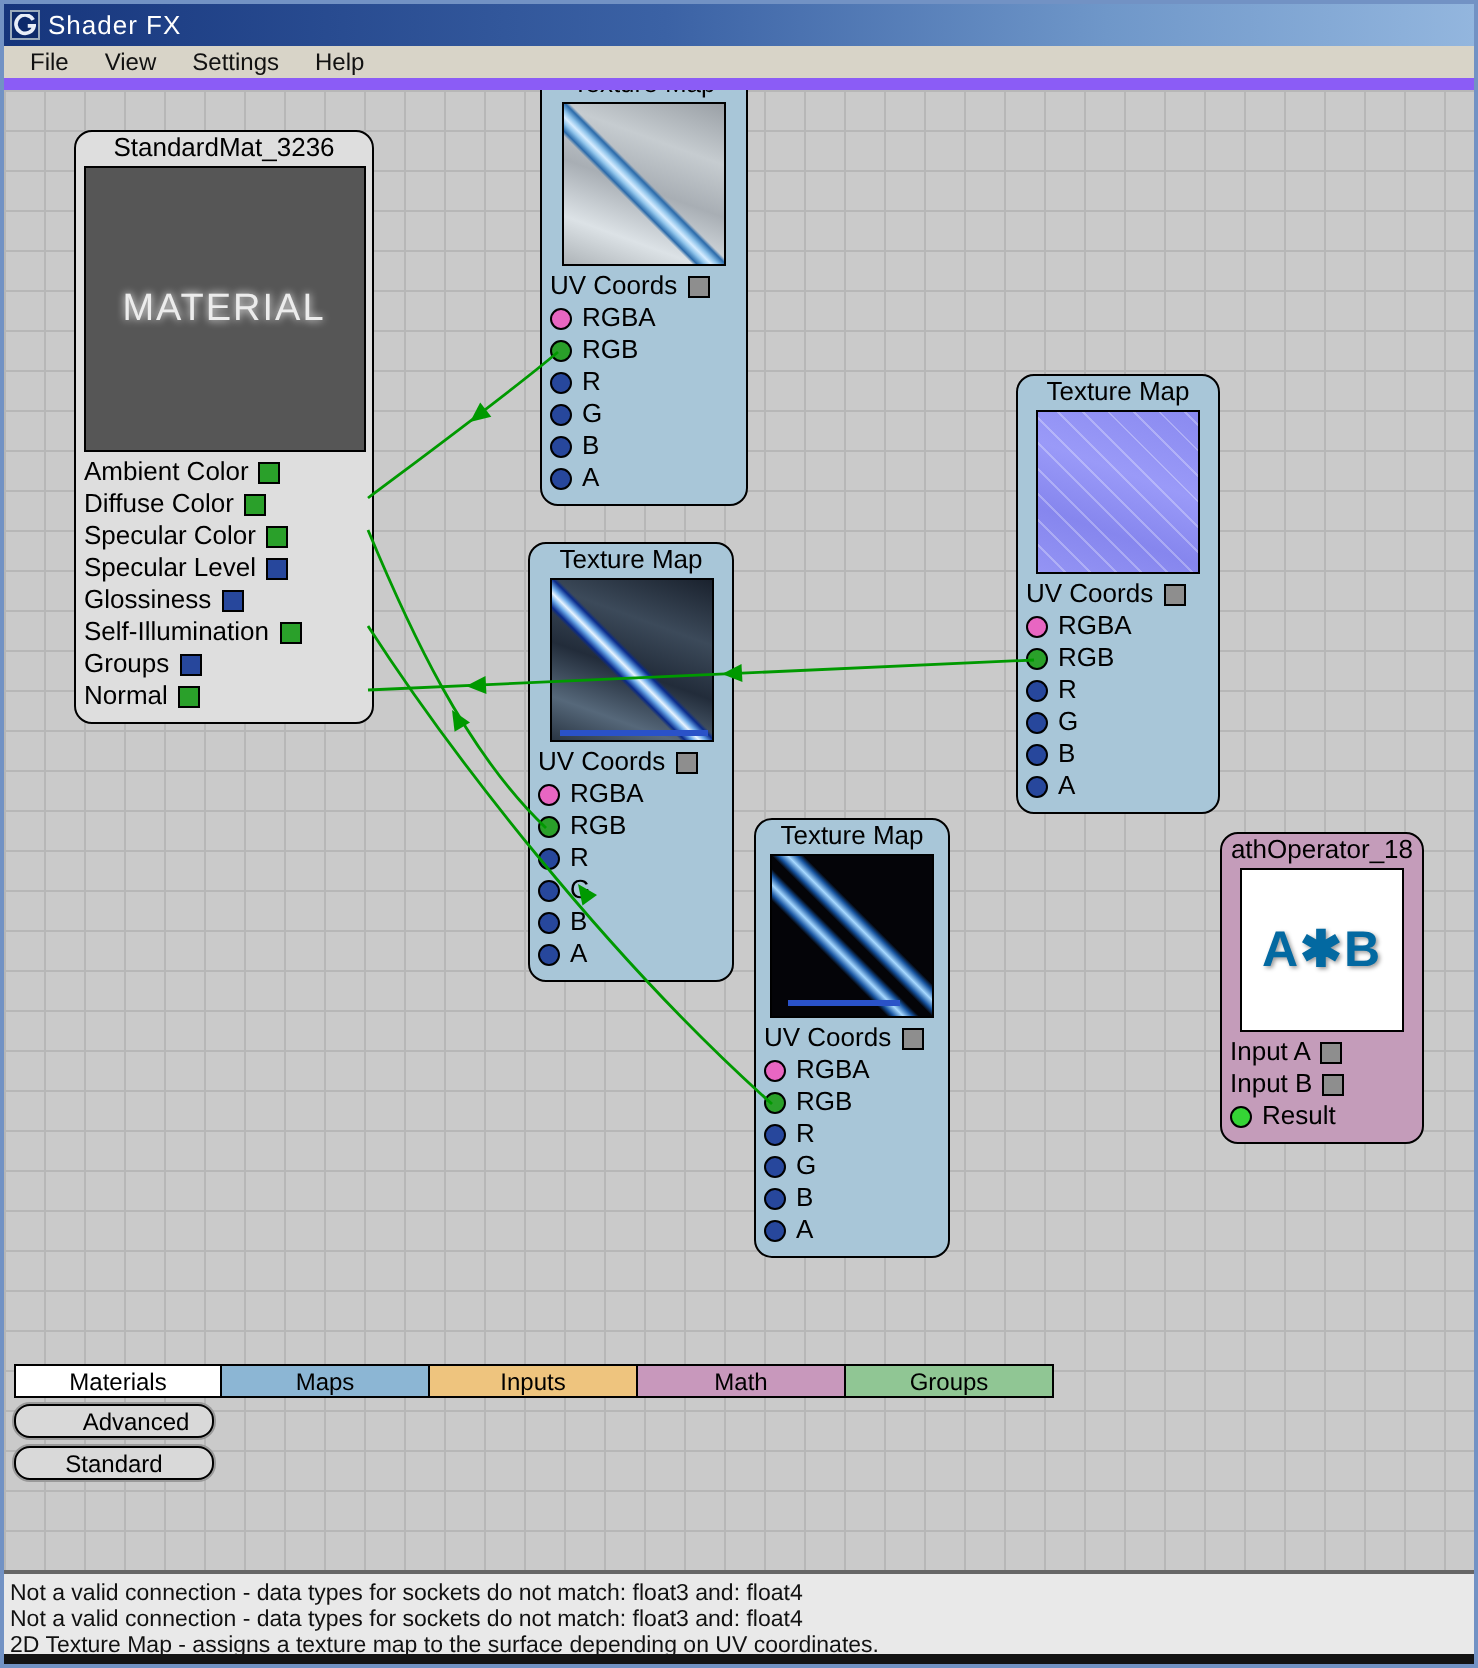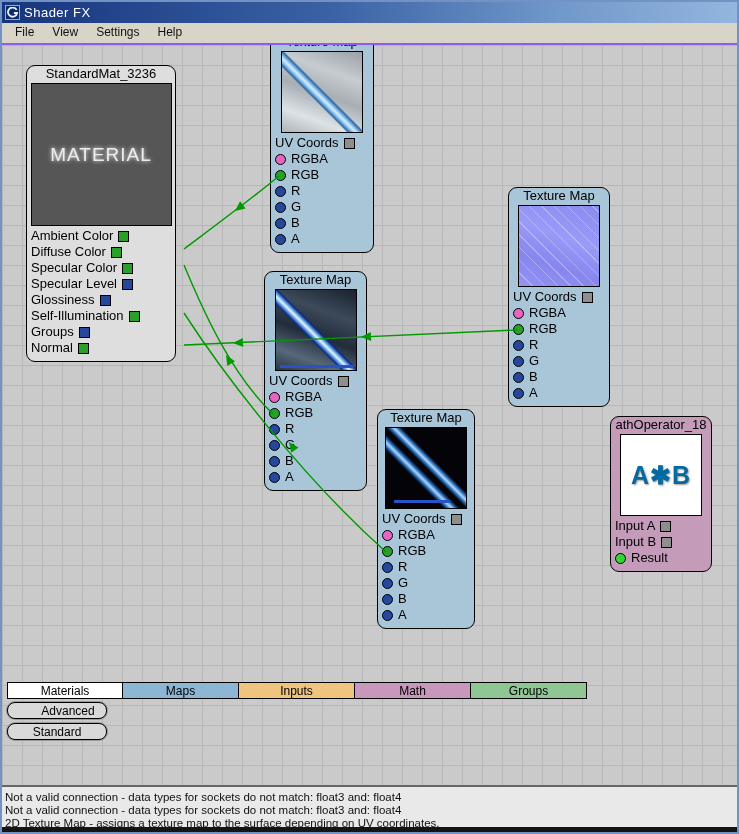--- a/index.html
+++ b/index.html
@@ -9,21 +9,21 @@
     border:2px solid #7292c4; background:#cacaca; overflow:hidden;
   }
   
   .titlebar {
     height:21px; display:flex; align-items:center; gap:4px; padding:0 3px;
     background:linear-gradient(to right,#16357c 0%,#3b62a5 45%,#6f97c9 75%,#93b6de 100%);
   }
   .app-icon { width:15px; height:15px; border:1px solid #9ab; background:#0d2a6b; display:flex; align-items:center; justify-content:center; }
   .title-text { color:#fff; font-weight:normal; font-size:13px; letter-spacing:.5px; }
   
-  .menubar { height:22px; background:#d8d4c8; border-bottom:2px solid #8b5cf6; display:flex; align-items:flex-start; padding-left:4px; }
+  .menubar { height:22px; background:#d8d4c8; border-bottom:6px solid #8b5cf6; display:flex; align-items:center; padding-left:4px; }
   .menu-item { font-size:12px; color:#111; padding:2px 9px; cursor:default; }
   
   .canvas {
     position:relative; width:735px; height:740px; overflow:hidden;
     background-color:#cacaca;
     background-image:
       linear-gradient(#b7b7b7 1px, transparent 1px),
       linear-gradient(90deg,#b7b7b7 1px, transparent 1px);
     background-size:20px 20px;
   }
@@ -67,21 +67,21 @@
   .sock-label { font-size:13px; line-height:14px; white-space:nowrap; }
   .sock { width:11px; height:11px; border:1px solid #000; flex:0 0 auto; }
   .sock.circle { border-radius:50%; }
   .c-pink  { background:#e866c2; }
   .c-green { background:#2aa02a; }
   .c-navy  { background:#27479c; }
   .c-gray  { background:#8e8e8e; }
   .c-bright{ background:#35d435; }
   
   .tabs { position:absolute; left:5px; top:637px; display:flex; z-index:8; }
-  .tab { width:116px; height:17px; border:1px solid #000; border-left-width:0; font-size:12px;
+  .tab { width:104px; height:17px; border:1px solid #000; border-left-width:0; font-size:12px;
          display:flex; align-items:center; justify-content:center; cursor:pointer; }
   .tab:first-child { border-left-width:1px; }
   .side-btn { position:absolute; left:5px; width:100px; height:17px; z-index:8; background:#d9d9d9;
          border:1px solid #000; border-radius:8px; box-shadow:0 0 0 1px #9a9a9a; font-size:12px;
          display:flex; align-items:center; justify-content:center; cursor:pointer; }
   
   .statusbar { height:42px; background:#e9e9e9; border-top:2px solid #666; padding:4px 3px; overflow:hidden; }
   .status-line { font-size:11.5px; line-height:13px; color:#111; white-space:nowrap; }
   .bottom-strip { height:5px; background:#141414; }
 </style>
@@ -117,21 +117,21 @@
         <polygon points="-10,-4.5 0,0 -10,4.5" fill="#009900" transform="translate(359,292) rotate(177)"></polygon>
         <polygon points="-10,-4.5 0,0 -10,4.5" fill="#009900" transform="translate(231,298) rotate(177)"></polygon>
       </svg>
     <div class="tabs" id="tabs">
         <div class="tab" style="background: rgb(255, 255, 255);">Materials</div>
         <div class="tab" style="background: rgb(140, 182, 212);">Maps</div>
         <div class="tab" style="background: rgb(238, 196, 126); text-align: center;">Inputs</div>
         <div class="tab" style="background: rgb(200, 152, 188);">Math</div>
         <div class="tab" style="background: rgb(144, 198, 148);">Groups</div>
       </div>
-  <div class="node material" style="left: 24px; top: 20px; width: 150px;">
+  <div class="node material" style="left: 35px; top: 20px; width: 150px;">
         <div class="node-title">StandardMat_3236</div>
         <div class="preview p-material">
           <span>MATERIAL</span>
         </div>
         <div class="sock-row right">
           <span class="sock-label">Ambient Color</span>
           <span class="sock sock c-green"></span>
         </div>
         <div class="sock-row right">
           <span class="sock-label">Diffuse Color</span>

